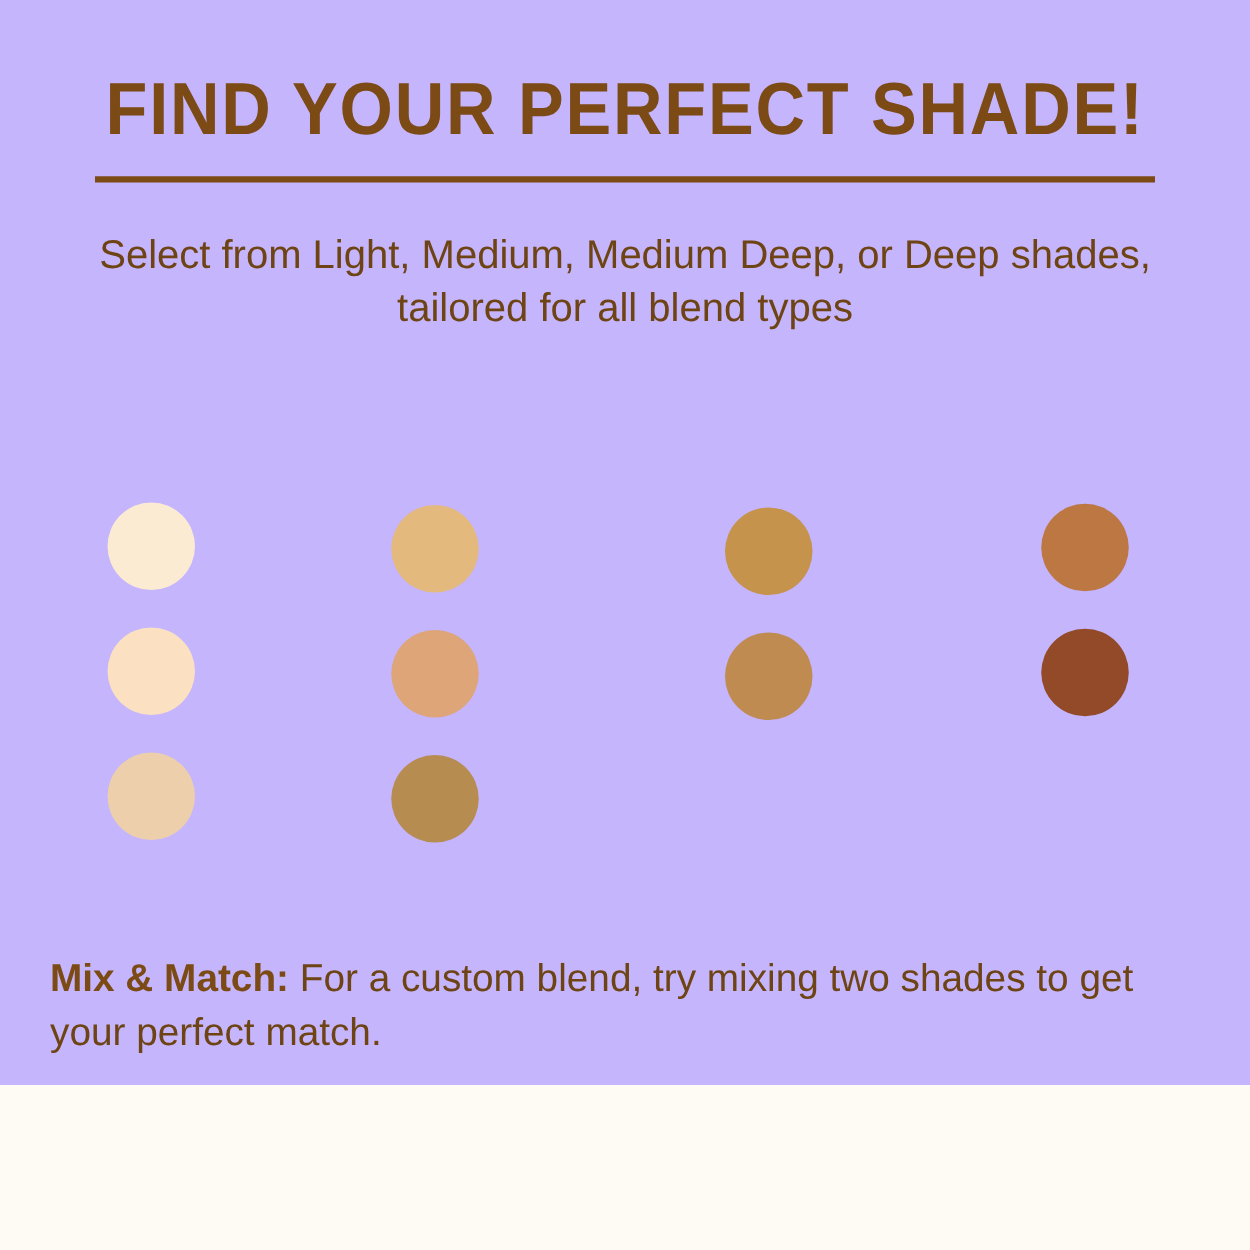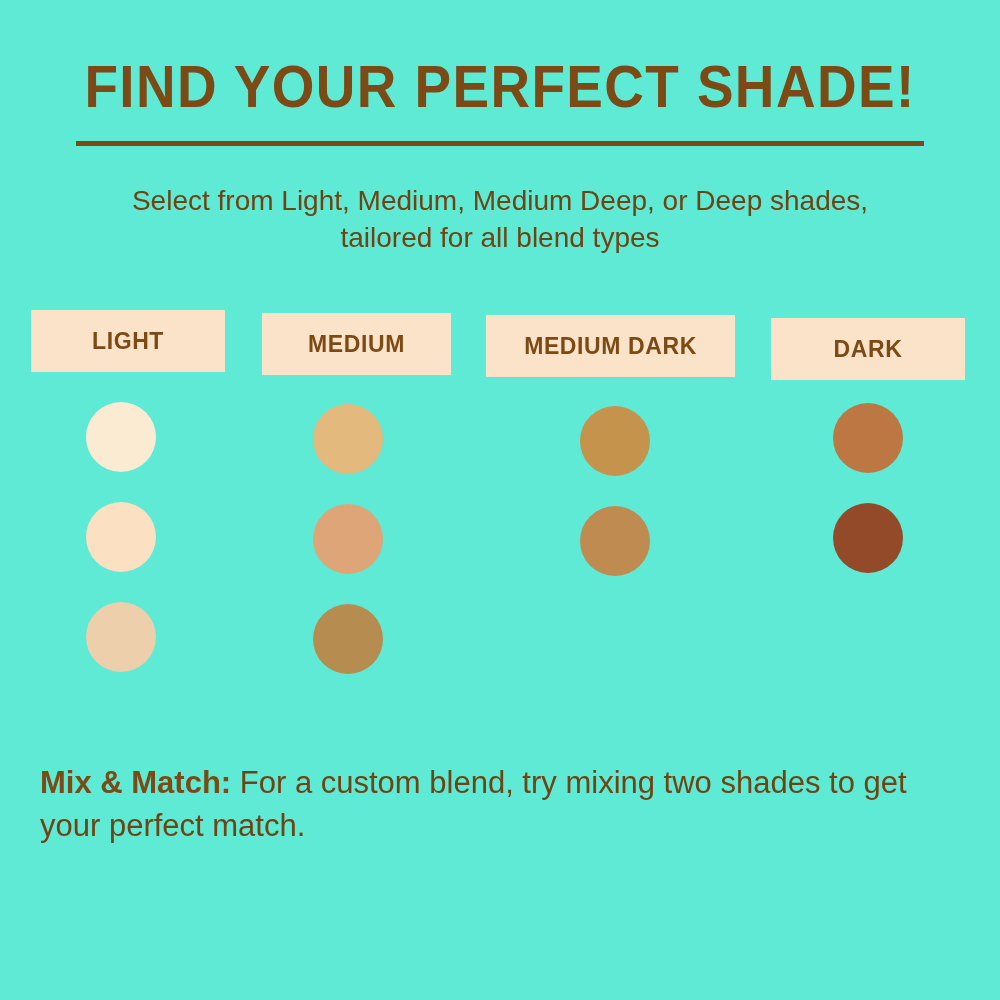--- a/index.html
+++ b/index.html
@@ -10,22 +10,22 @@
     width: 1000px;
     height: 1000px;
     background: #FDFBF3;
     font-family: "Liberation Sans", sans-serif;
     overflow: hidden;
   }
 
   .poster {
     position: relative;
     width: 1000px;
-    height: 1000px;
-    background: #5eead4;
+    height: 868px;
+    background: #c4b5fd;
     box-sizing: border-box;
   }
 
   
   .header {
     padding-top: 58px;
     text-align: center;
   }
   .title {
     font-family: "Liberation Sans Narrow", "Liberation Sans", sans-serif;
@@ -40,21 +40,21 @@
   }
   .title-rule {
     width: 848px;
     height: 5px;
     background: #7C4A15;
     margin: 24px auto 0 auto;
   }
   .subtitle {
     margin: 36px auto 0 auto;
     width: 900px;
-    font-size: 28px;
+    font-size: 32px;
     line-height: 1.33;
     color: #6E4414;
     text-align: center;
     font-weight: normal;
   }
 
   
   .categories {
     position: absolute;
     top: 308px;
@@ -128,34 +128,20 @@
 
   <div class="header">
     <div class="title">FIND YOUR PERFECT SHADE!</div>
     <div class="title-rule"></div>
     <div class="subtitle">
       <div>Select from Light, Medium, Medium Deep, or Deep shades,</div>
       <div>tailored for all blend types</div>
     </div>
   </div>
 
-  <div class="categories">
-    <div class="cat-pill" id="pill-0" style="left: 31px; width: 194px; top: 2px; height: 62px;">
-      <span>LIGHT</span>
-    </div>
-    <div class="cat-pill" id="pill-1" style="left: 262px; width: 189px; top: 5px; height: 62px;">
-      <span>MEDIUM</span>
-    </div>
-    <div class="cat-pill" id="pill-2" style="left: 486px; width: 249px; top: 7px; height: 62px;">
-      <span>MEDIUM DARK</span>
-    </div>
-    <div class="cat-pill" id="pill-3" style="left: 771px; width: 194px; top: 10px; height: 62px;">
-      <span>DARK</span>
-    </div>
-  </div>
 
   <div class="swatch-grid">
     <div class="swatch-col" id="col-0">
         <div class="swatch" style="background: rgb(252, 235, 211); left: 86px; top: 402px;"></div>
         <div class="swatch" style="background: rgb(251, 224, 193); left: 86px; top: 502px;"></div>
         <div class="swatch" style="background: rgb(237, 208, 171); left: 86px; top: 602px;"></div>
       </div>
     <div class="swatch-col" id="col-1">
         <div class="swatch" style="background: rgb(228, 185, 126); left: 313px; top: 404px;"></div>
         <div class="swatch" style="background: rgb(221, 165, 120); left: 313px; top: 504px;"></div>

